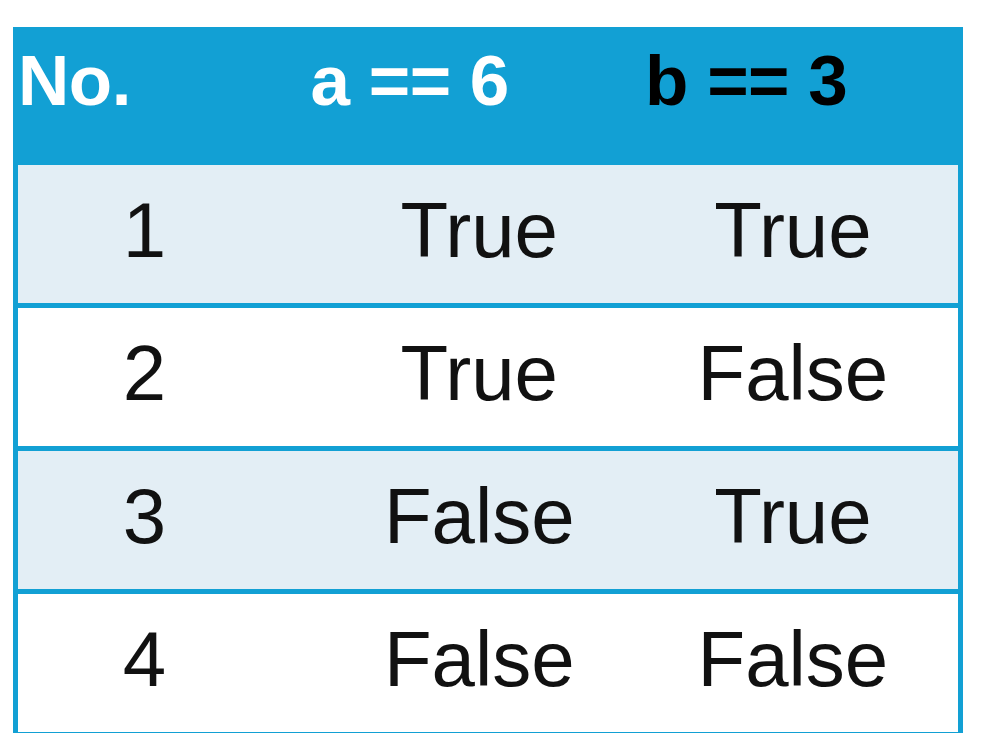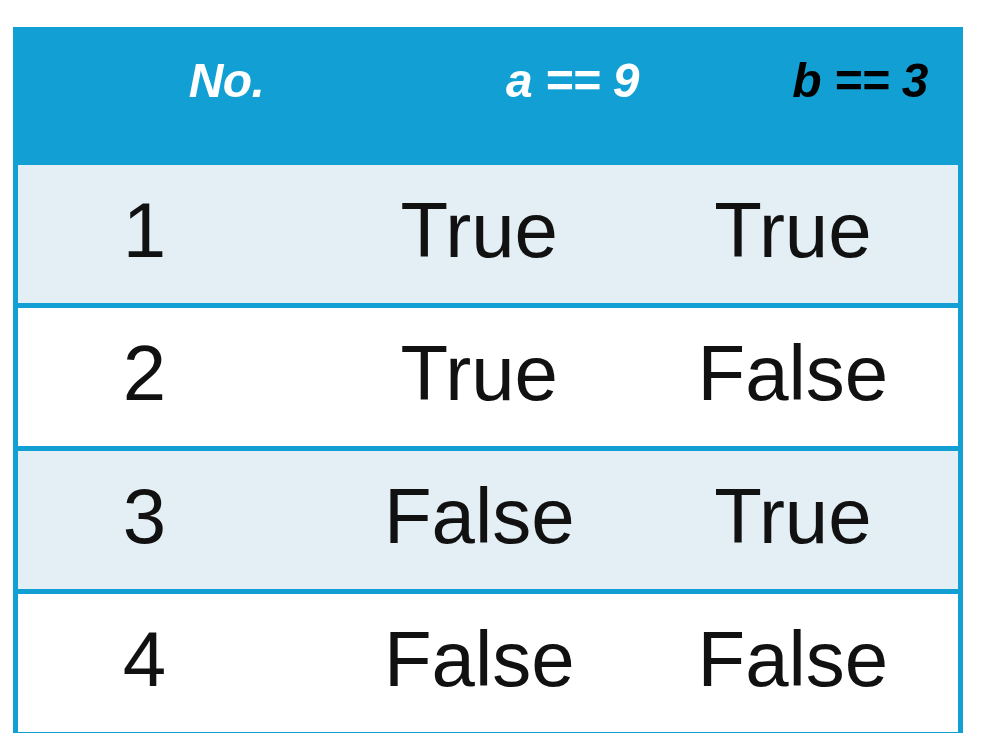--- a/index.html
+++ b/index.html
@@ -30,27 +30,26 @@
     height: 133px;
     background: #12a0d4;
     display: flex;
     align-items: center;
     box-sizing: border-box;
   }
 
   .tt-header .cell {
     font-weight: bold;
     color: #ffffff;
-    font-size: 48px;
+    font-size: 71px;
     line-height: 1;
     letter-spacing: -0.5px;
-    text-align: right;
+    text-align: left;
     white-space: nowrap;
     padding-bottom: 26px;
-    font-style: italic;
   }
 
   .tt-row {
     height: 143px;
     display: flex;
     align-items: center;
     box-sizing: border-box;
     border-top: 5px solid #12a0d4;
   }
 
@@ -85,21 +84,21 @@
   .tt-row .col-a  { padding-right: 0px; }
   .tt-row .col-b  { padding-right: 20px; }
 </style>
 </head>
 <body>
 
 <div id="truth-table-figure" style="--accent: #12a0d4; border-left-color: rgb(18, 160, 212); border-right-color: rgb(18, 160, 212); border-bottom-color: rgb(18, 160, 212);">
 
   <div class="tt-header" style="background: rgb(18, 160, 212);">
     <div class="cell col-no" style="color: rgb(255, 255, 255);">No.</div>
-    <div class="cell col-a" style="color: rgb(255, 255, 255);">a == 9</div>
+    <div class="cell col-a" style="color: rgb(255, 255, 255);">a == 6</div>
     <div class="cell col-b" style="color: #000000;">b == 3</div>
   </div>
 
   <div class="tt-row alt" style="border-top-color: rgb(18, 160, 212); background: rgb(227, 238, 245);">
     <div class="cell col-no" style="color: rgb(17, 17, 17);">1</div>
     <div class="cell col-a" style="color: rgb(17, 17, 17);">True</div>
     <div class="cell col-b" style="color: rgb(17, 17, 17);">True</div>
   </div>
 
   <div class="tt-row plain" style="border-top-color: rgb(18, 160, 212); background: rgb(255, 255, 255);">

